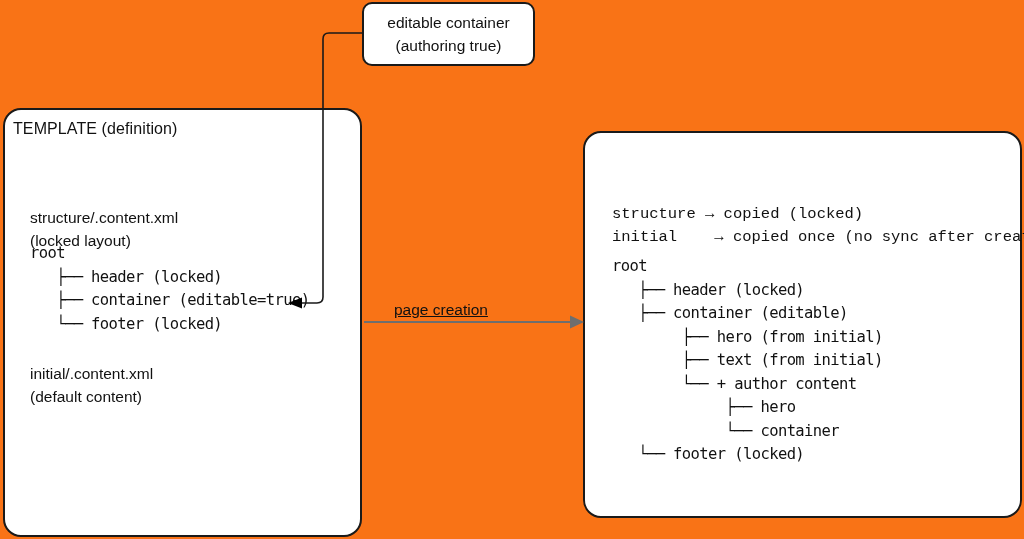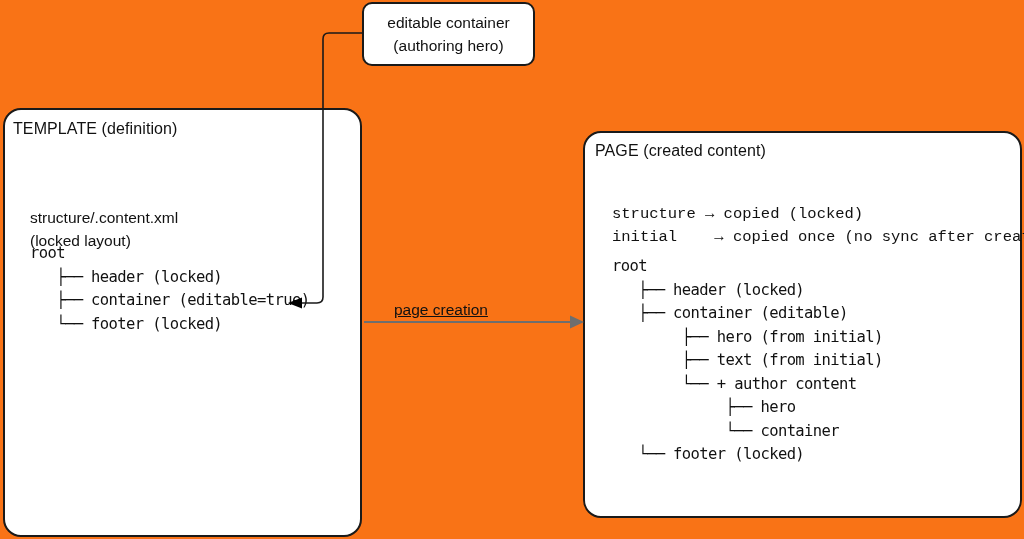--- a/index.html
+++ b/index.html
@@ -133,39 +133,40 @@
   }
   #page-creation-label { left: 394px; top: 300px; text-decoration: underline; }
 </style>
 </head>
 <body>
 
 <div id="canvas">
 
   <div class="box" id="callout-box">
     <div class="callout-line">editable container</div>
-    <div class="callout-line">(authoring hero)</div>
+    <div class="callout-line">(authoring true)</div>
   </div>
 
   <div class="box" id="template-box">
     <div class="box-title">TEMPLATE (definition)</div>
 
     <div class="body-block" id="tpl-structure">structure/.content.xml
 (locked layout)</div>
 
     <div class="tree-block tg" id="tpl-root-tree">root
    ├── header (locked)
    ├── container (editable=true)
    └── footer (locked)</div>
 
+    <div class="body-block" id="tpl-initial">initial/.content.xml
+(default content)</div>
 
   </div>
 
   <div class="box" id="page-box">
-    <div class="box-title">PAGE (created content)</div>
 
     <div class="body-block" id="page-mapping">structure → copied (locked)
 initial    → copied once (no sync after creation)</div>
 
     <div class="tree-block tg" id="page-root-tree">root
    ├── header (locked)
    ├── container (editable)
         ├── hero (from initial)
         ├── text (from initial)
         └── + author content

